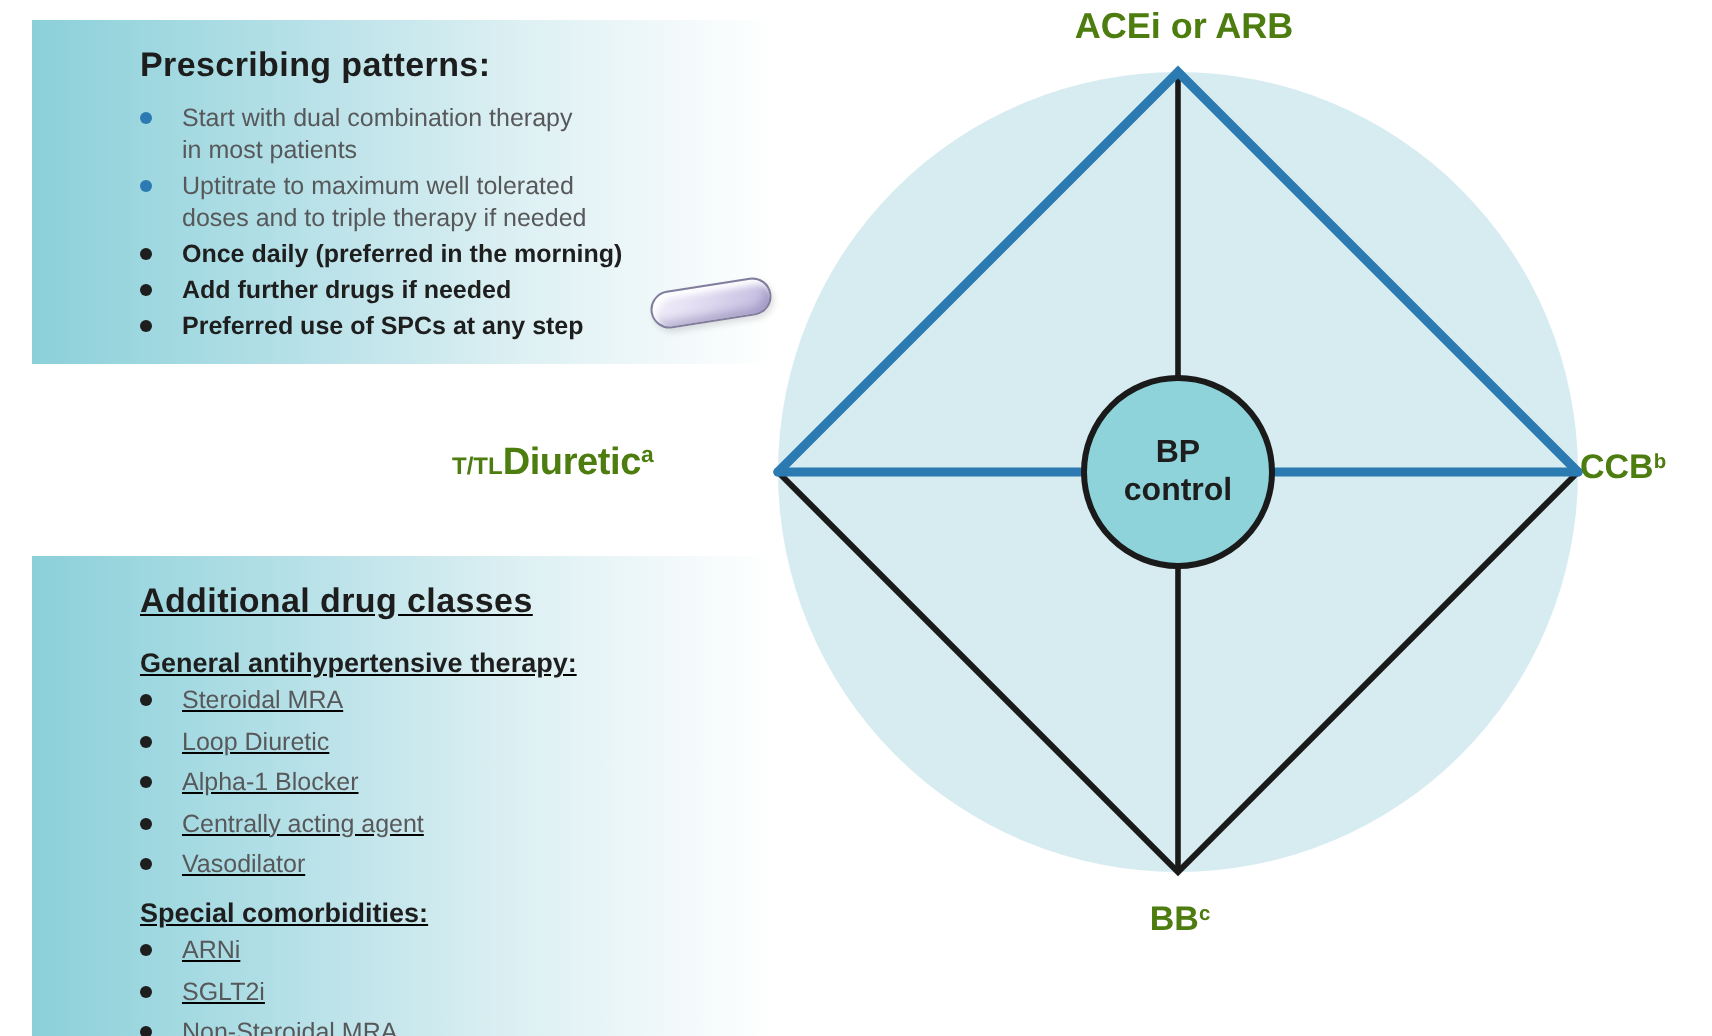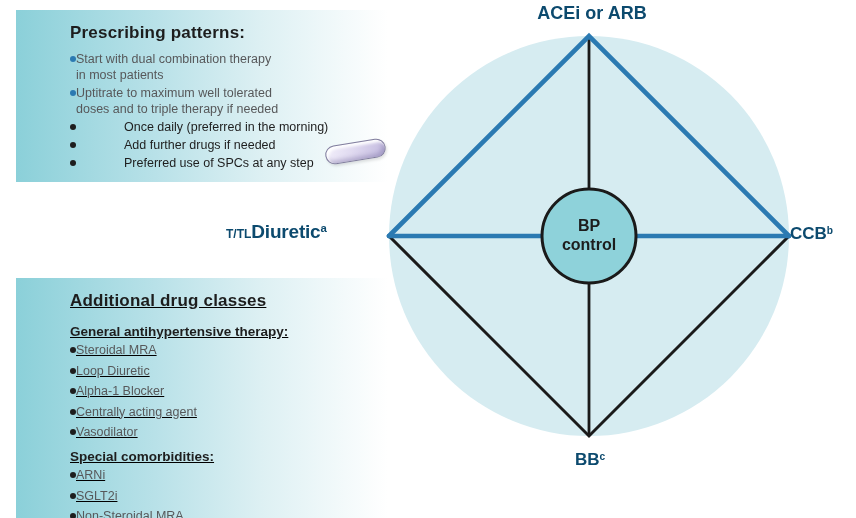--- a/index.html
+++ b/index.html
@@ -13,46 +13,46 @@
     background:linear-gradient(90deg, #8bd0d9 0%, #b8e1e8 35%, #ddf0f3 62%, #ffffff 94%);
   }
   .panel-top { top:10px; height:172px; padding:13px 10px 0 54px; }
   .panel-bottom { top:278px; height:258px; padding:13px 10px 0 54px;text-decoration:underline; }
 
   .panel h2 { font-size:17px; font-weight:bold; color:#1d1d1d; letter-spacing:.2px; }
   .panel-top h2 { margin-bottom:8px; }
   .panel-bottom h2 { margin-bottom:13px; }
 
   ul.bullets { list-style:none; }
-  ul.bullets li { display:flex; gap:0; margin-bottom:2px; }
+  ul.bullets li { display:flex; gap:15px; margin-bottom:2px; }
   .dot { flex:0 0 6px; width:6px; height:6px; border-radius:50%; margin-top:5px; }
   .dot-blue { background:#2b7ab2; }
   .dot-black { background:#1e1e1e; }
   .txt { font-size:12.5px; line-height:1.28; color:#57585a; white-space:pre-line; }
-  li.bold .txt { color:#1e1e1e; font-weight:normal;margin-left:48px; }
+  li.bold .txt { color:#1e1e1e; font-weight:bold; }
 
   .subhead { font-size:13.5px; font-weight:bold; color:#1e1e1e; margin:0 0 3px 0; }
   .sec2 .subhead { margin-top:9px; }
   .panel-bottom ul.bullets li { margin-bottom:4.5px; }
 
   
   .pill {
     position:absolute; left:325px; top:142px; width:61px; height:19px;
     border:1.5px solid #807d9d; border-radius:11px;
     background:linear-gradient(115deg, #f3f0fb 0%, #e0daf0 45%, #c1b8de 100%);
     box-shadow: inset 2px 3px 3px rgba(255,255,255,.95), inset -2px -3px 4px rgba(120,110,160,.40),
                 1px 2px 3px rgba(0,0,0,.12);
     transform:rotate(-9deg);
   }
 
   
   svg.diagram { position:absolute; left:0; top:0; }
   svg.diagram text { font-family:"Liberation Sans", sans-serif; font-weight:bold; fill:#1d1d1d; }
 
-  .lbl { position:absolute; font-weight:bold; color:#0c4a6e; }
+  .lbl { position:absolute; font-weight:bold; color:#4d7c0f; }
   .lbl-top    { left:512px; top:3px;   width:160px; text-align:center; font-size:18px; }
   .lbl-right  { left:790px; top:224px; font-size:17px; }
   .lbl-bottom { left:549px; top:450px; width:82px; text-align:center; font-size:17px; }
   .lbl-left   { left:226px; top:221px; width:154px; text-align:left; font-size:19px; letter-spacing:-.2px; }
   .lbl-left .prefix { font-size:12px; letter-spacing:0; }
   .sup { font-size:60%; position:relative; top:-0.5em; font-weight:bold; }
 </style>
 </head>
 <body>
 

